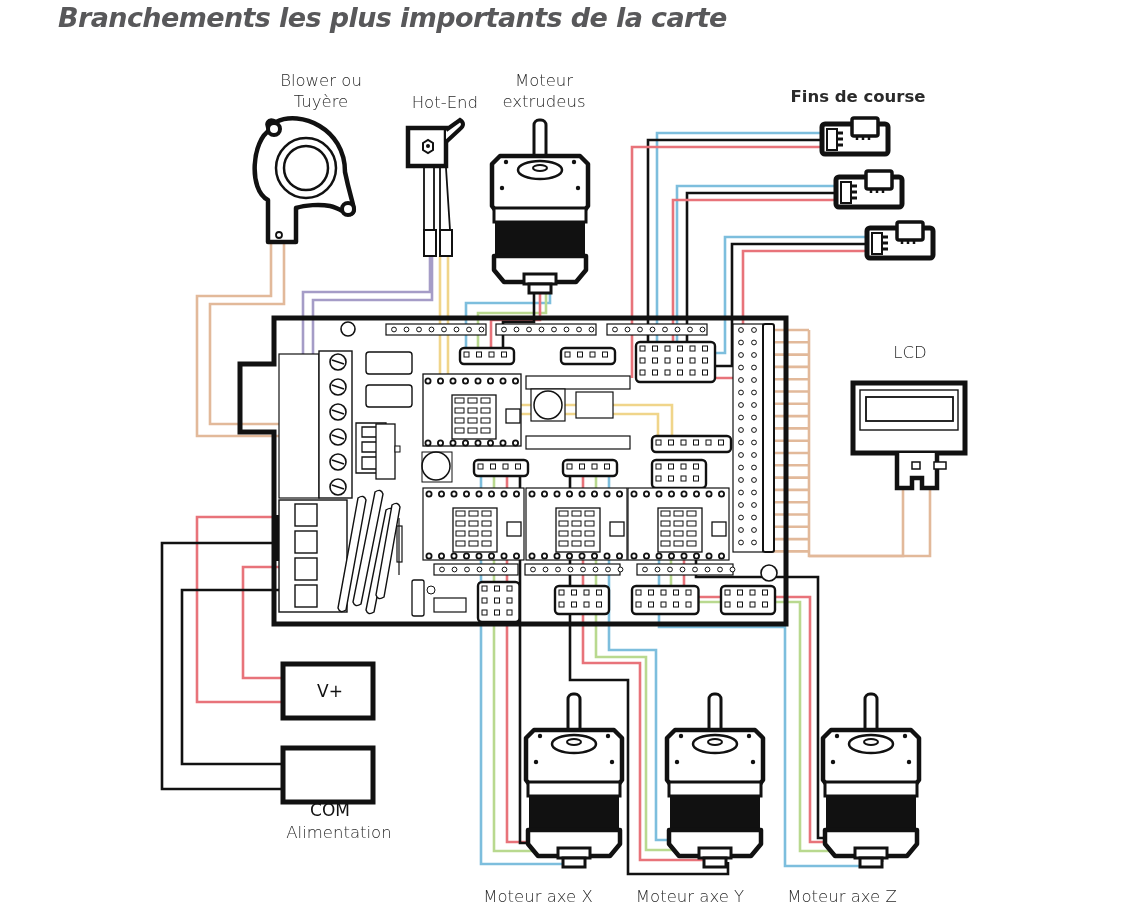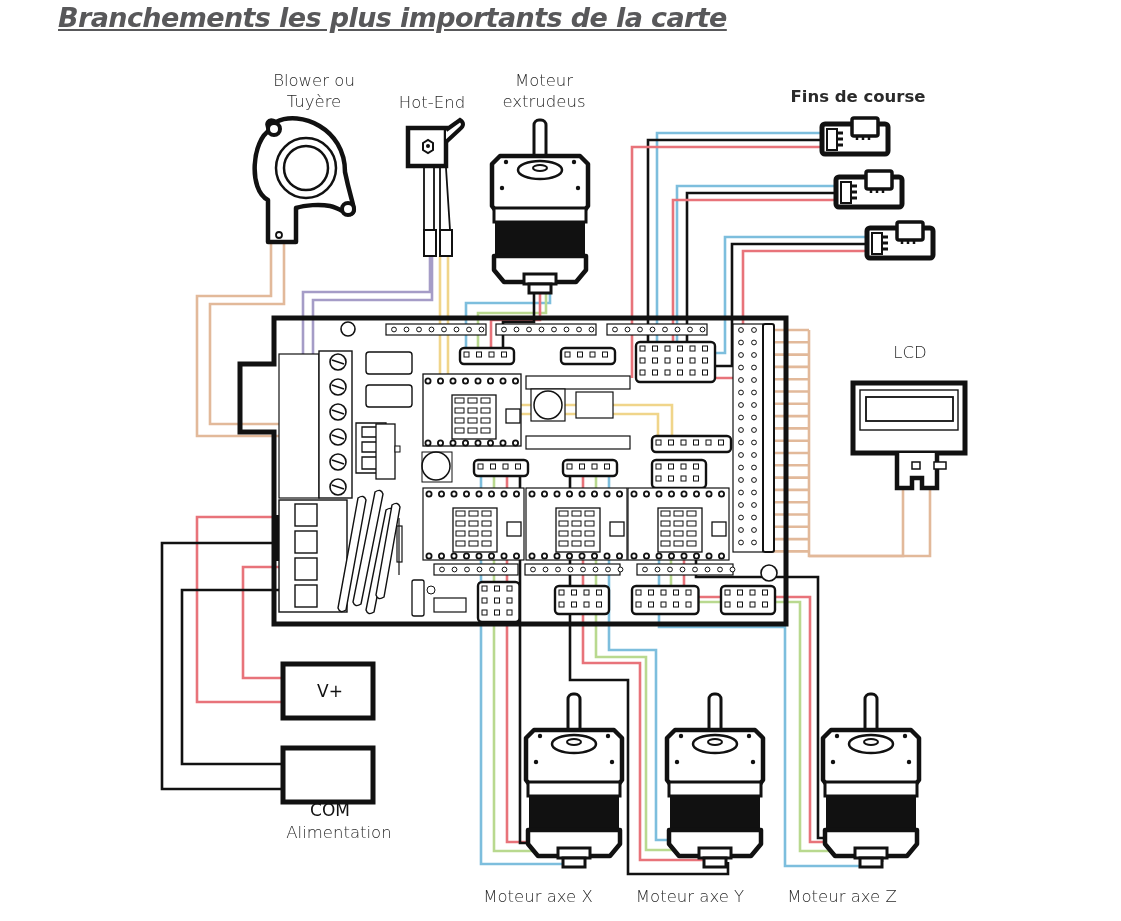--- a/index.html
+++ b/index.html
@@ -1,31 +1,31 @@
 <!DOCTYPE html>
 <html><head>
 <meta charset="utf-8">
 <style>
   html,body{margin:0;padding:0;background:#ffffff;}
   body{width:1121px;height:921px;position:relative;overflow:hidden;font-family:"DejaVu Sans","Liberation Sans",sans-serif;}
-  #title{position:absolute;left:58px;top:2px;font-family:"DejaVu Sans","Liberation Sans",sans-serif;font-weight:bold;font-style:italic;font-size:27px;color:#58585a;letter-spacing:-0.6px;white-space:nowrap;text-decoration:underline;}
+  #title{position:absolute;left:58px;top:2px;font-family:"DejaVu Sans","Liberation Sans",sans-serif;font-weight:bold;font-style:italic;font-size:27px;color:#58585a;letter-spacing:-0.6px;white-space:nowrap;}
   .lbl{position:absolute;font-family:"DejaVu Sans","Liberation Sans",sans-serif;font-size:16.5px;color:#2a2a2a;text-align:center;line-height:21px;white-space:nowrap;font-weight:300;}
   .boxlbl{position:absolute;font-family:"DejaVu Sans","Liberation Sans",sans-serif;font-size:17px;color:#111;text-align:center;}
   svg{position:absolute;left:0;top:0;}
 </style>
 </head>
 <body>
 
 <div id="title">Branchements les plus importants de la carte</div>
 
-<div class="lbl" style="left:264px;top:70px;width:100px;">
+<div class="lbl" style="left:271px;top:70px;width:100px;">
   <div>Blower ou</div>
   <div>Tuyère</div>
 </div>
-<div class="lbl" style="left:386px;top:92px;width:92px;">Hot-End</div>
+<div class="lbl" style="left:386px;top:92px;width:92px;text-align:right;">Hot-End</div>
 <div class="lbl" style="left:494px;top:70px;width:100px;">
   <div>Moteur</div>
   <div>extrudeus</div>
 </div>
 <div class="lbl" style="left:788px;top:86px;width:140px;font-weight:bold;">Fins de course</div>
 <div class="lbl" style="left:870px;top:342px;width:80px;">LCD</div>
 <div class="lbl" style="left:268px;top:822px;width:142px;">Alimentation</div>
 <div class="lbl" style="left:472px;top:886px;width:132px;">Moteur axe X</div>
 <div class="lbl" style="left:624px;top:886px;width:132px;">Moteur axe Y</div>
 <div class="lbl" style="left:776px;top:886px;width:132px;">Moteur axe Z</div>

